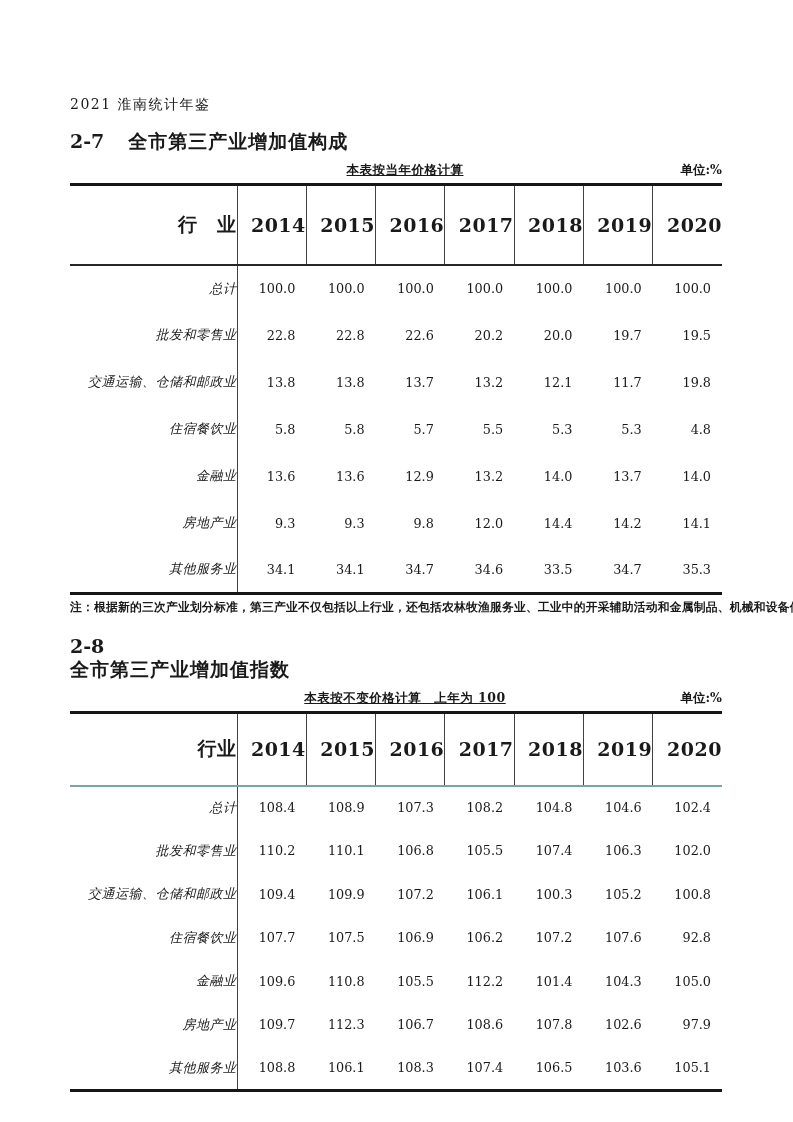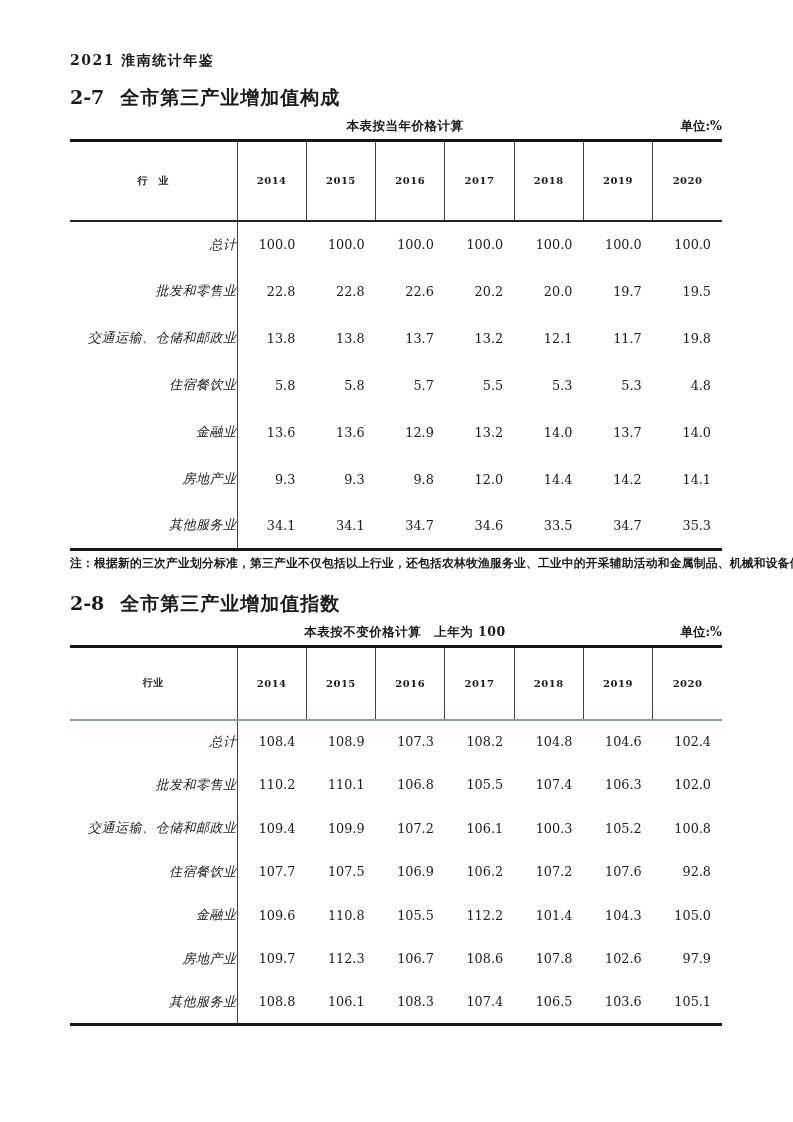--- a/index.html
+++ b/index.html
@@ -12,63 +12,65 @@
   .page {
     position: relative;
     width: 793px;
     height: 1122px;
     background: #ffffff;
     padding: 52px 71px 0 70px;
   }
   .book-title {
     font-size: 14px;
     letter-spacing: 1.5px;
-    font-weight: 700;
+    font-weight: 400;
+    margin-top: 44px;
   }
   .section-title {
     display: flex;
     align-items: baseline;
     font-size: 19px;
     font-weight: 700;
     letter-spacing: 1px;
   }
-  .section-title .sec-no { margin-right: 16px; letter-spacing: 0; }
+  .section-title .sec-no { margin-right: 24px; letter-spacing: 0; }
   .sec1 .section-title { margin-top: 15px; }
   .subtitle-row {
     position: relative;
     height: 18px;
     margin-top: 7px;
     font-size: 12.5px;
     font-weight: 600;
   }
   .subtitle-center {
     position: absolute;
     left: 18px; right: 0;
     text-align: center;
     letter-spacing: 0.5px;
+    text-decoration: underline;
   }
   .subtitle-unit {
     position: absolute;
     right: 0;
     top: 0;
   }
   table {
     border-collapse: collapse;
     table-layout: fixed;
     width: 652px;
     margin-top: 3px;
     border-top: 3px solid #161616;
     border-bottom: 3px solid #161616;
   }
   col.c-stub { width: 167px; }
   col.c-year { width: 69.28px; }
   thead th {
     font-weight: 600;
-    font-size: 10px;
-    text-align: center;
+    font-size: 19px;
+    text-align: right;
     vertical-align: middle;
     border-right: 1.5px solid #404040;
     letter-spacing: 0.5px;
   }
   thead th:last-child { border-right: none; }
   .t1 thead tr { height: 80px; }
   .t2 thead tr { height: 73px; }
   .t1 thead th { border-bottom: 2.5px solid #262626; }
   .t2 thead th { border-bottom: 2.5px solid #7da3a3; }
   tbody td {
@@ -90,21 +92,21 @@
     padding-right: 11px;
     font-family: "DejaVu Serif", "Liberation Serif", serif;
   }
   .table-note {
     margin-top: 5px;
     font-size: 11.8px;
     font-weight: 600;
     letter-spacing: 0.2px;
     white-space: nowrap;
   }
-  .sec2 .section-title { margin-top: 19px; }
+  .sec2 .section-title { margin-top: 19px; flex-direction: column; }
   .page-number {
     margin-top: 9px;
     font-size: 14.5px;
     font-weight: 700;
   }
 </style>
 </head>
 <body>
 
 <div class="page">

